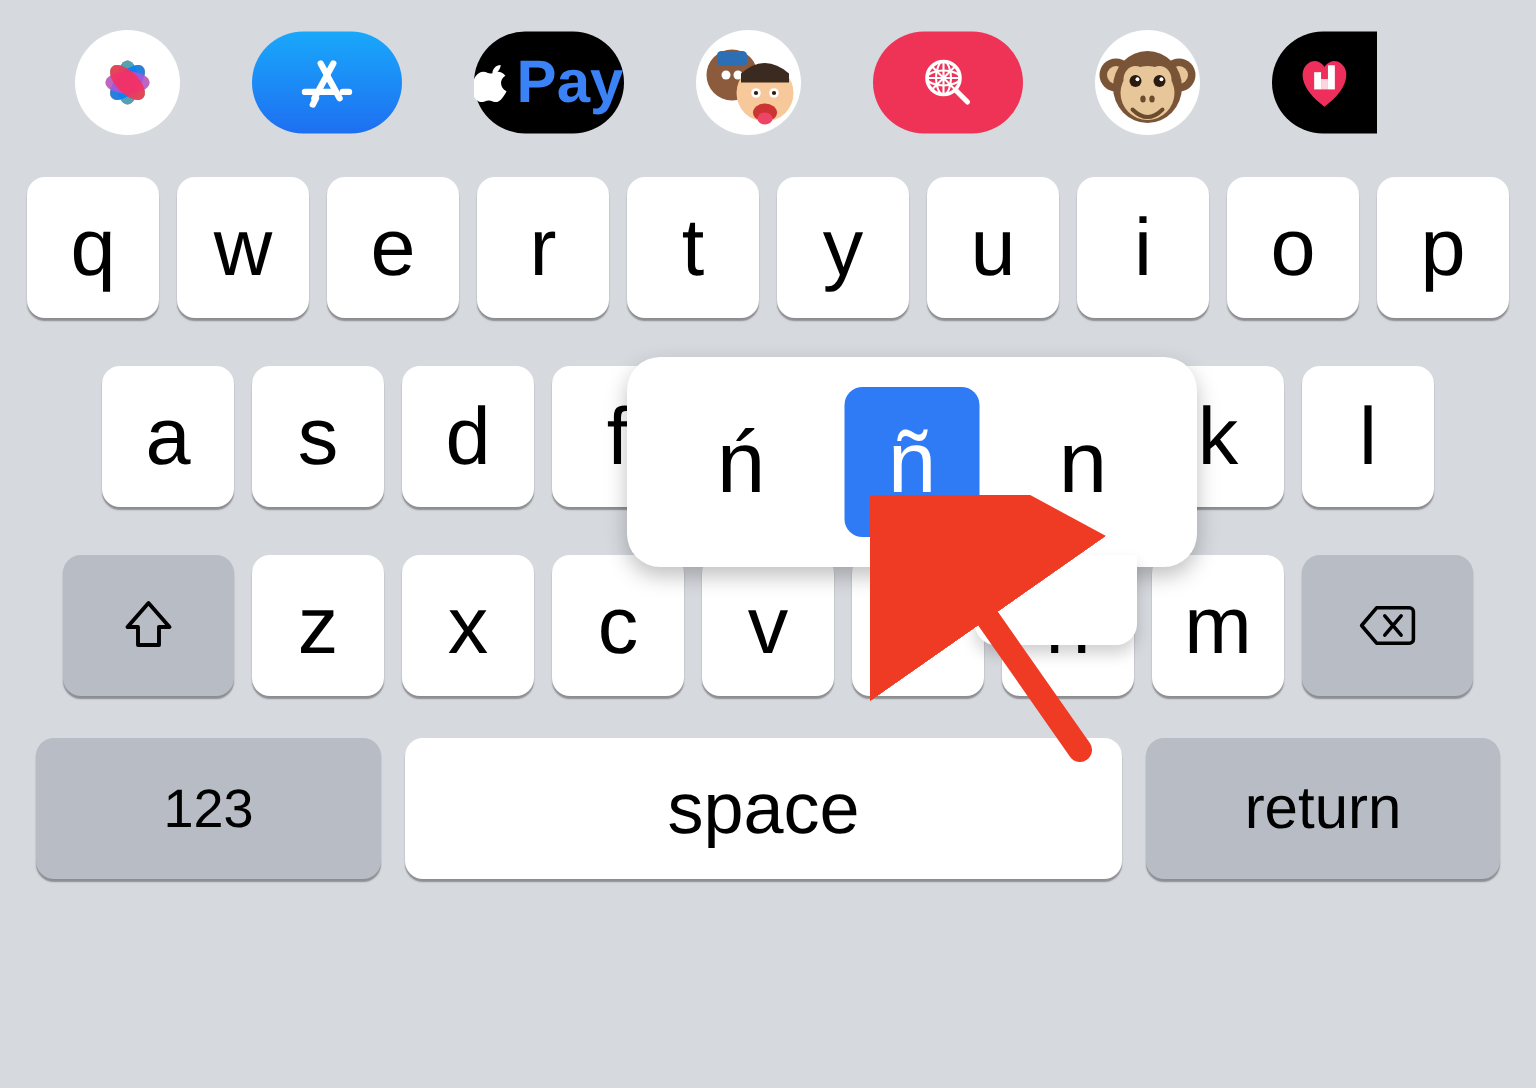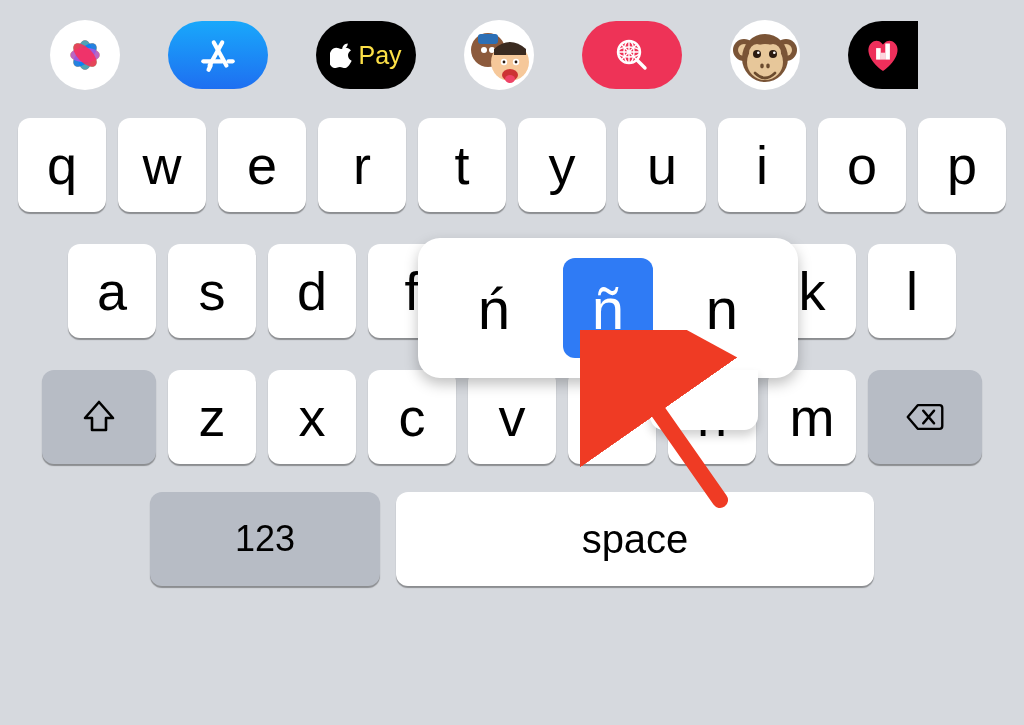--- a/index.html
+++ b/index.html
@@ -38,21 +38,21 @@
   .key{
     width:88px;height:94px;border-radius:12px;background:var(--key-white);
     box-shadow:0 2px 1px rgba(0,0,0,0.35);
     display:flex;align-items:center;justify-content:center;
     font-size:54px;color:var(--txt);user-select:none;
   }
   .key.grey{background:var(--key-grey);}
   .key.shift svg,.key.del svg{width:40px;height:40px;}
   .row.bottom{gap:16px;margin-top:0;}
   .key.num{width:230px;font-size:36px;}
-  .key.space{width:478px;font-size:40px;}
+  .key.space{width:478px;font-size:48px;}
   .key.return{width:236px;font-size:40px;}
   .key.shift,.key.del{width:114px;}
   
   .popup{
     position:absolute;left:418px;top:238px;width:380px;height:140px;
     background:var(--key-white);border-radius:22px;
     box-shadow:0 6px 14px rgba(0,0,0,.25);
     display:flex;align-items:center;justify-content:center;gap:24px;
   }
   .popup::after{
@@ -91,21 +91,21 @@
   <div class="app-icon" style="background:linear-gradient(#19a8fb,#1e6ff1);">
     <svg viewBox="0 0 40 40" width="42" height="42" stroke="#fff" stroke-width="4" stroke-linecap="round" fill="none">
       <path d="M12 30 L24 8"></path>
         <path d="M28 30 L16 8"></path>
         <path d="M6 26 H24"></path>
       <path d="M30 26 H34"></path>
         <path d="M11 34 L13 30"></path>
     </svg>
   </div>
 
-  <div class="app-icon" style="background:#000;color:#fde047;font-size:25px;font-weight:400;">
+  <div class="app-icon" style="background:#000;color:#3b82f6;font-size:40px;font-weight:700;">
     <svg viewBox="0 0 24 24" width="26" height="26" fill="#fff" style="margin-right:2px;">
       <path d="M16.4 1.3c0 1.3-.5 2.5-1.3 3.4-.9 1-2.3 1.8-3.7 1.7-.2-1.3.5-2.7 1.3-3.5.9-1 2.5-1.7 3.7-1.6zM20 17.4c-.6 1.3-1 1.9-1.8 3.1-1.1 1.6-2.7 3.6-4.6 3.6-1.7 0-2.2-1.1-4.5-1.1s-2.9 1.1-4.6 1.1c-1.9 0-3.4-1.8-4.5-3.4C-1.7 16.7-.9 11 .9 8.3c1.2-1.8 3.1-2.9 4.9-2.9 1.8 0 3 1.1 4.5 1.1 1.5 0 2.4-1.1 4.5-1.1 1.6 0 3.3.9 4.5 2.4-4 2.2-3.3 7.9.7 9.6z"></path>
     </svg>
     <span>Pay</span>
   </div>
 
   <div class="circle" style="background:#fff;overflow:hidden;">
     <svg viewBox="0 0 70 70" width="70" height="70">
       <circle cx="24" cy="30" r="17" fill="#8c5a3c"></circle>
       <rect x="14" y="14" width="20" height="10" rx="3" fill="#2c6fb5"></rect>
@@ -262,20 +262,23 @@
     </div>
   </div>
 
   <div class="row bottom">
     <div class="key grey num">
         <span>123</span>
       </div>
     <div class="key space">
         <span>space</span>
       </div>
+    <div class="key grey return">
+        <span>return</span>
+      </div>
   </div>
 </div>
 
 <div class="popup">
   <div class="popt">
       <span>ń</span>
     </div>
   <div class="popt sel">
       <span>ñ</span>
     </div>

